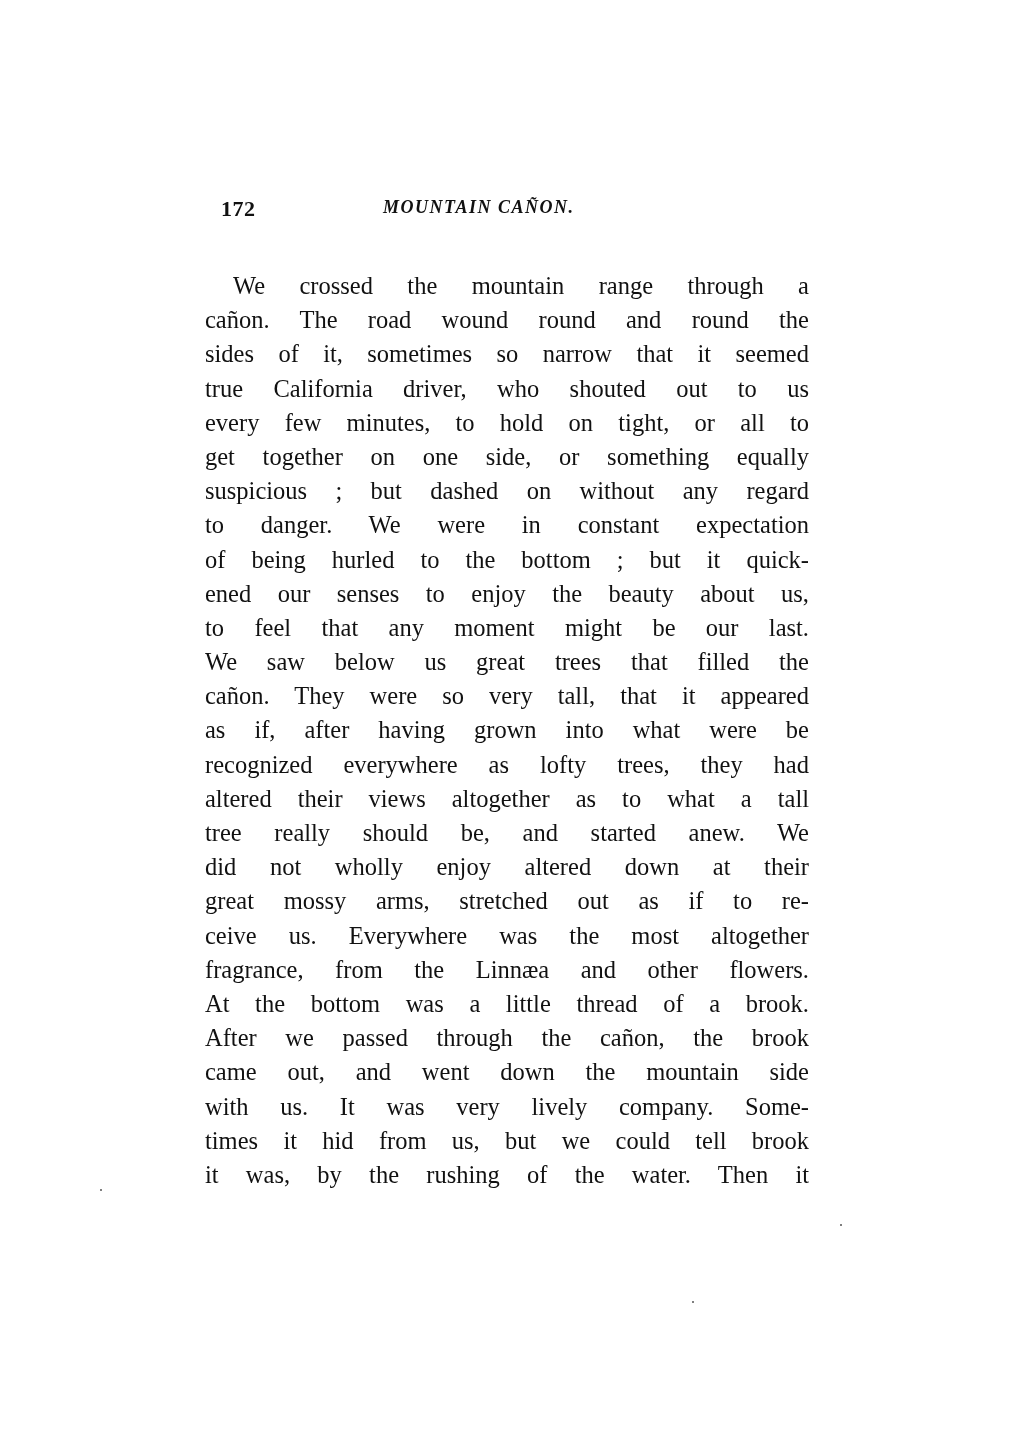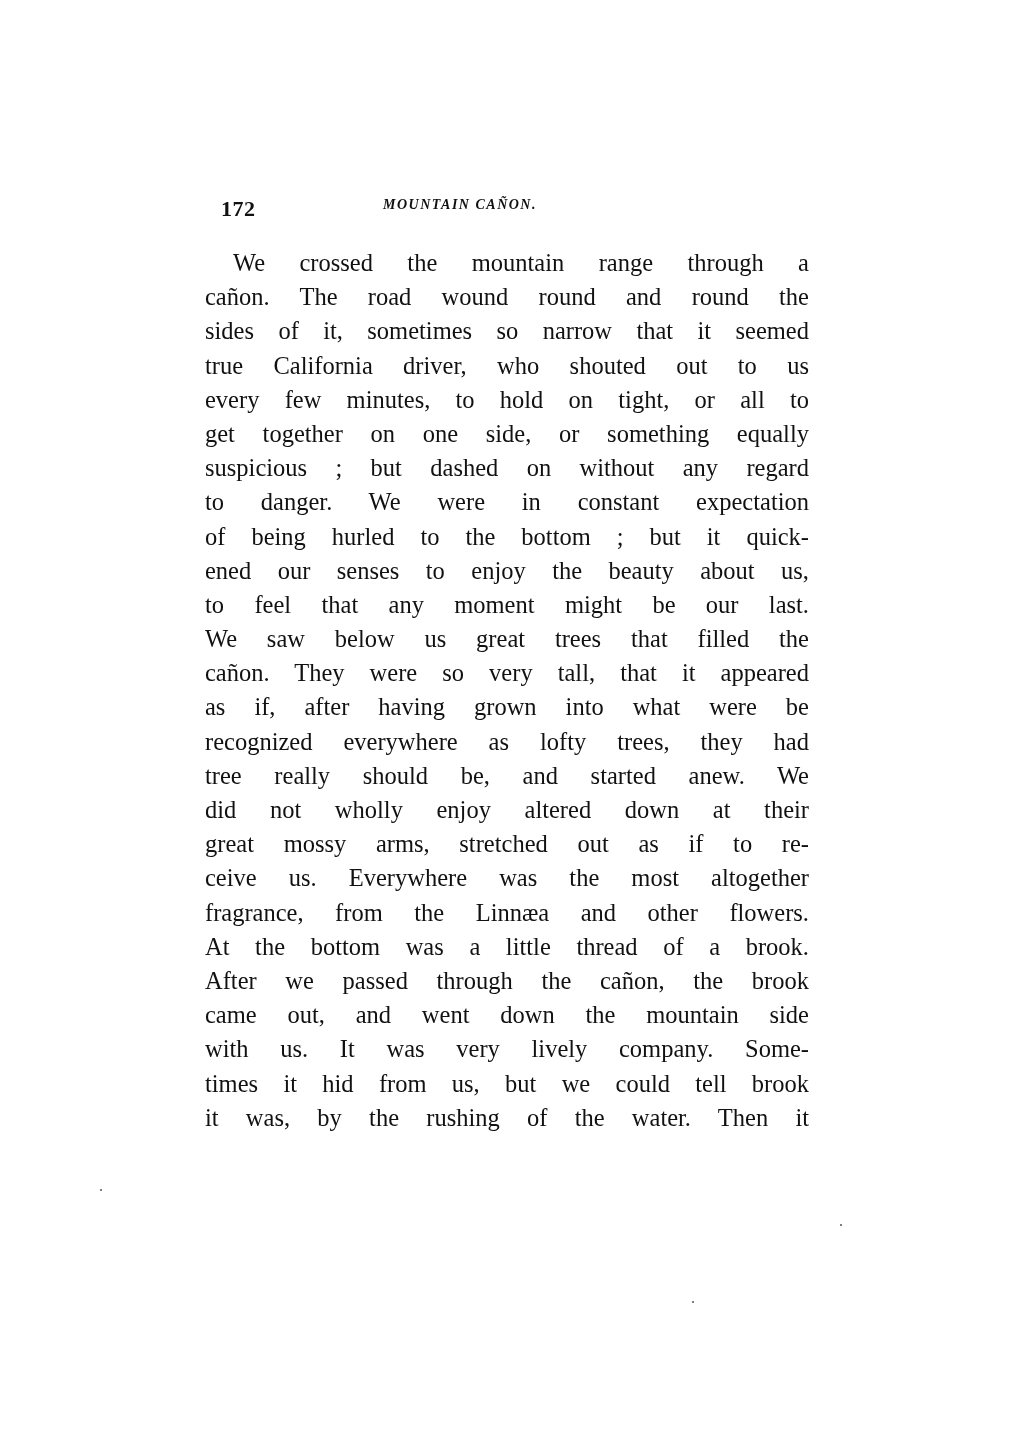--- a/index.html
+++ b/index.html
@@ -28,28 +28,28 @@
       left: 0;
       top: 0;
       font-size: 22px;
       font-weight: bold;
       letter-spacing: 0.5px;
     }
     .running-head {
       position: absolute;
       left: 162px;
       top: 1px;
-      font-size: 14px;
+      font-size: 18px;
       font-style: italic;
       font-weight: bold;
       letter-spacing: 1.5px;
     }
     .body-text {
       position: absolute;
-      top: 246px;
+      top: 269px;
       left: 205px;
       width: 604px;
     }
     .line {
       display: block;
       height: 34.2px;
       line-height: 34.2px;
       font-size: 24.5px;
       white-space: nowrap;
       text-align: justify;
@@ -84,20 +84,21 @@
   <span class="line">get together on one side, or something equally</span>
   <span class="line">suspicious ; but dashed on without any regard</span>
   <span class="line">to danger.  We were in constant expectation</span>
   <span class="line">of being hurled to the bottom ; but it quick-</span>
   <span class="line">ened our senses to enjoy the beauty about us,</span>
   <span class="line">to feel that any moment might be our last.</span>
   <span class="line">We saw below us great trees that filled the</span>
   <span class="line">cañon.  They were so very tall, that it appeared</span>
   <span class="line">as if, after having grown into what were be</span>
   <span class="line">recognized everywhere as lofty trees, they had</span>
+  <span class="line">altered their views altogether as to what a tall</span>
   <span class="line">tree really should be, and started anew.  We</span>
   <span class="line">did not wholly enjoy altered down at their</span>
   <span class="line">great mossy arms, stretched out as if to re-</span>
   <span class="line">ceive us.  Everywhere was the most altogether</span>
   <span class="line">fragrance, from the Linnæa and other flowers.</span>
   <span class="line">At the bottom was a little thread of a brook.</span>
   <span class="line">After we passed through the cañon, the brook</span>
   <span class="line">came out, and went down the mountain side</span>
   <span class="line">with us.  It was very lively company.  Some-</span>
   <span class="line">times it hid from us, but we could tell brook</span>

